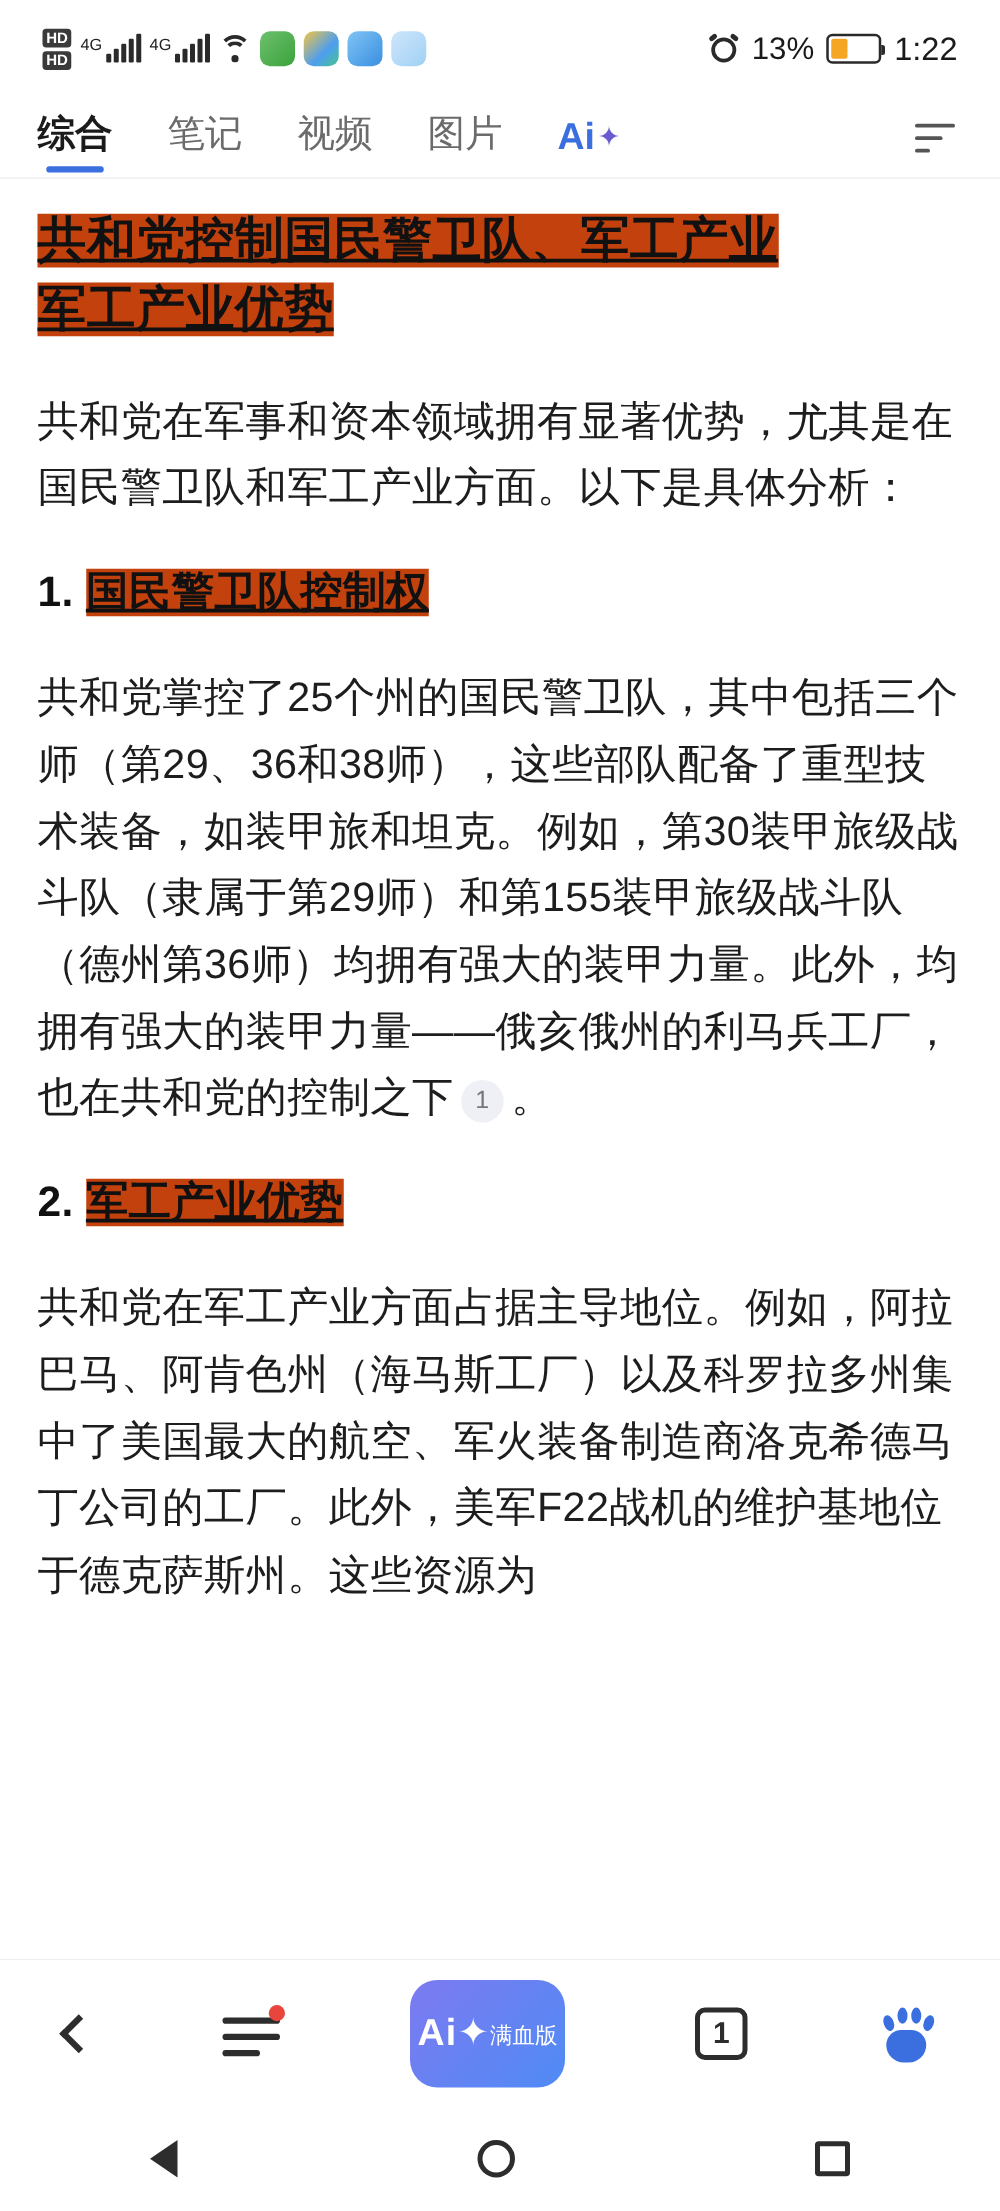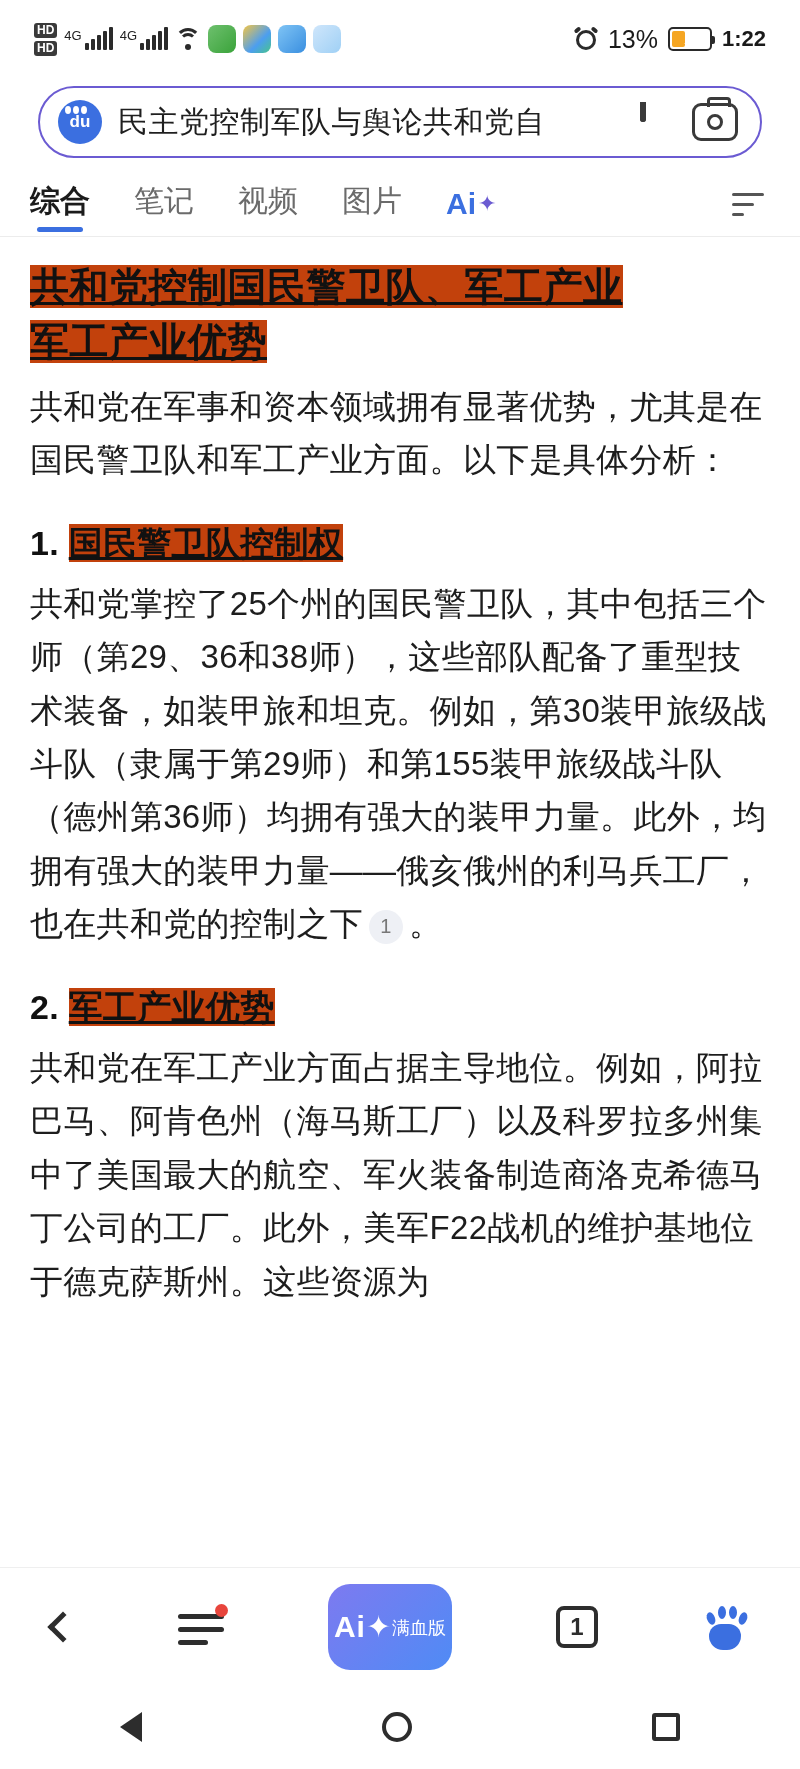--- a/index.html
+++ b/index.html
@@ -83,21 +83,21 @@
     position: relative; display: flex; align-items: center; padding: 2px;
   }
   .battery:after {
     content: ""; position: absolute; right: -5px; top: 7px;
     width: 3px; height: 8px; background: #2a2a2a; border-radius: 0 2px 2px 0;
   }
   .battery .fill { height: 100%; width: 35%; background: #f5a623; border-radius: 2px; }
   .battery .bolt {
     position: absolute; left: 13px; top: 2px; font-size: 15px; color: #fff; line-height: 16px;
   }
-  .time-txt { font-size: 22px; font-weight: 700; }
+  .time-txt { font-size: 26px; font-weight: 400; }
   .pct-txt { font-size: 25px; }
 
   
   .searchbar-wrap { padding: 8px 38px 14px; flex: 0 0 auto; }
   .searchbar {
     height: 72px;
     border: 2px solid #6b5bd2;
     border-radius: 36px;
     display: flex;
     align-items: center;
@@ -182,21 +182,21 @@
     font-weight: bold;
     color: #111;
     line-height: 1.42;
     letter-spacing: 0.5px;
   }
   .hl { background: #c2410c; text-decoration: underline; }
   .para {
     font-size: 33px;
     line-height: 1.62;
     color: #1d1d1d;
-    margin-top: 10px;
+    margin-top: 34px;
     letter-spacing: 0.3px;
   }
   .h-sub {
     font-size: 34px;
     font-weight: bold;
     color: #111;
     margin-top: 34px;
     letter-spacing: 0.3px;
   }
   .ref {
@@ -324,39 +324,20 @@
       </span>
       <span class="pct-txt">13%</span>
       <span class="battery">
         <span class="fill"></span>
           <span class="bolt">⚡</span>
       </span>
       <span class="time-txt">1:22</span>
     </div>
   </div>
 
-  <div class="searchbar-wrap">
-    <div class="searchbar">
-      <span class="paw">
-        <span class="pads">
-            <i></i>
-            <i></i>
-            <i></i>
-          </span>
-        <span class="paw-txt">du</span>
-      </span>
-      <span class="sq-text" title="搜索">民主党控制军队与舆论共和党自</span>
-      <span class="mic">
-        <span class="cap"></span><span class="arc"></span>
-      </span>
-      <span class="cam">
-        <span class="lens"></span>
-      </span>
-    </div>
-  </div>
 
   <div class="tabs">
     <span class="tab active">综合</span>
     <span class="tab">笔记</span>
     <span class="tab">视频</span>
     <span class="tab">图片</span>
     <span class="tab-ai">
       <span>Ai</span>
       <span class="spark">✦</span>
     </span>

